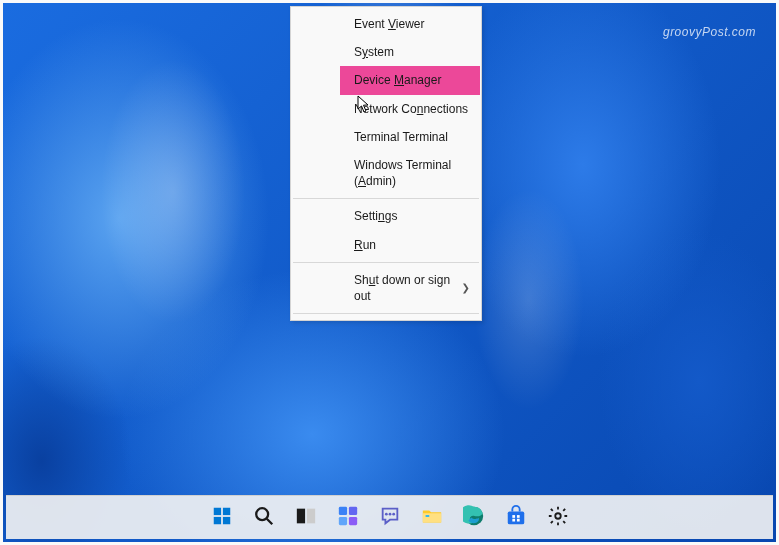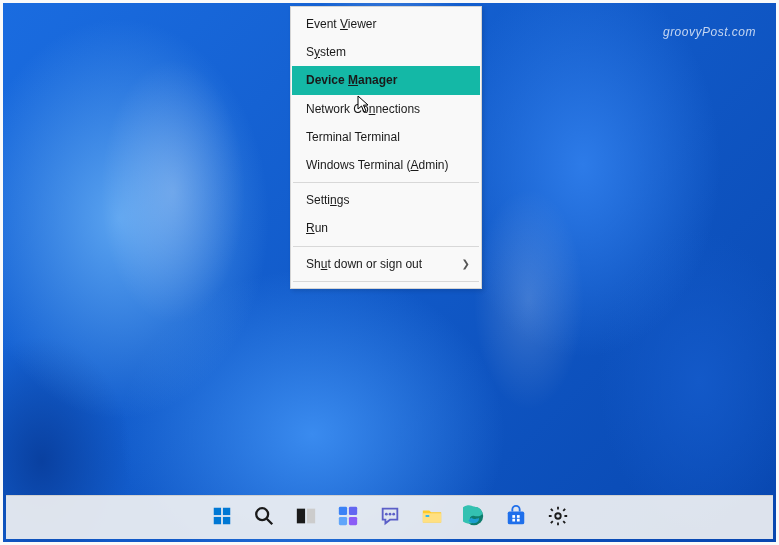--- a/index.html
+++ b/index.html
@@ -53,22 +53,23 @@
       color: #1a1a1a;
       box-shadow: 2px 2px 4px rgba(0,0,0,.12);
     }
     .menu-item {
       padding: 6px 10px 6px 14px;
       display: flex;
       justify-content: space-between;
       align-items: center;
       cursor: default;
       line-height: 1.35;
-    }
-    .menu-item.hover { background: #14b8a6; font-weight: bold; }
+      margin-left: 48px;
+    }
+    .menu-item.hover { background: #ec4899; }
     .menu-sep {
       height: 1px;
       background: #d8d8d8;
       margin: 3px 1px;
     }
     .menu-item .arrow {
       font-size: 10px;
       color: #555;
       margin-left: 6px;
     }

